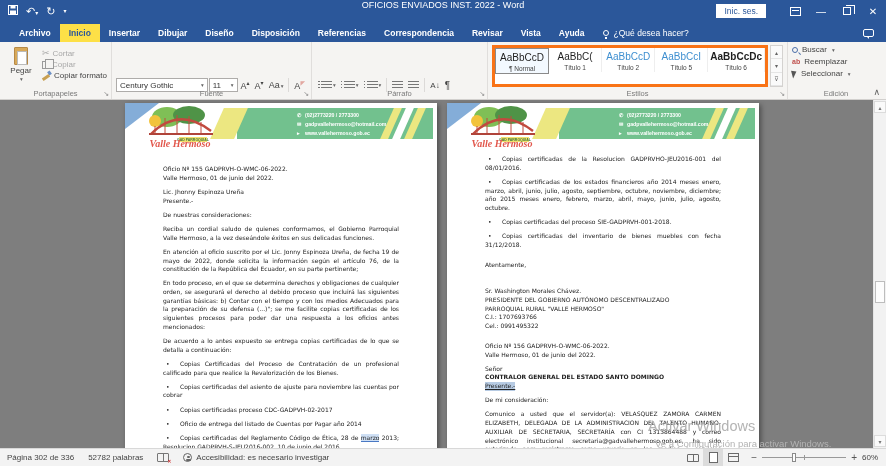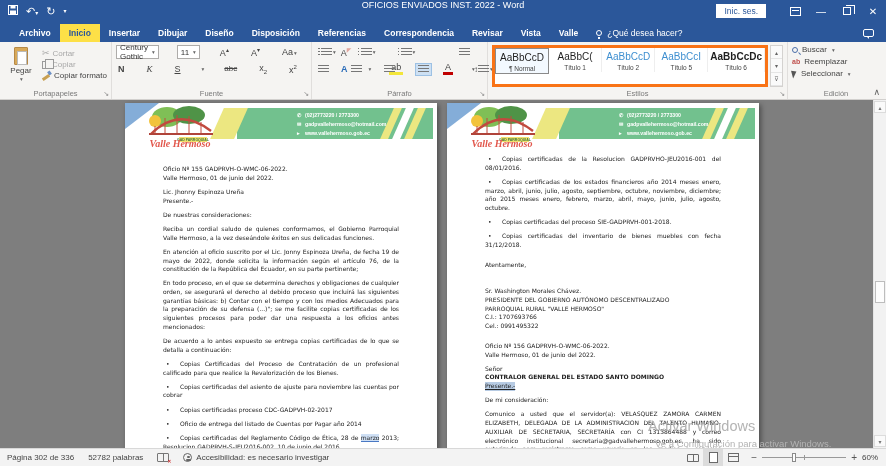--- a/index.html
+++ b/index.html
@@ -48,21 +48,21 @@
   .ic-clipboard::after { content:""; position:absolute; left:2px; top:3px; width:8px; height:12px; background:#fff; border:1px solid #bbb; }
   .ic-scissors { font-size:9px; color:#9a9a9a; }
   .ic-copy { width:7px; height:8px; border:1px solid #9a9a9a; position:relative; }
   .ic-copy::after { content:""; position:absolute; left:2px; top:-3px; width:7px; height:8px; border:1px solid #9a9a9a; background:#f5f4f2; }
   .ic-brush { width:9px; height:9px; position:relative; }
   .ic-brush::before { content:""; position:absolute; left:0; top:5px; width:8px; height:3px; background:#c8a052; transform:rotate(-35deg); }
   .ic-brush::after { content:""; position:absolute; right:0; top:0; width:3px; height:4px; background:#6b8fc4; transform:rotate(-35deg); }
 
   
   .g-font { width:200px; }
-  .frow { display:flex; align-items:center; gap:18px; margin-bottom:3px; }
+  .frow { display:flex; align-items:center; gap:1px; margin-bottom:3px;margin-top:33px; }
   .combo { background:#fff; border:1px solid #aeacaa; font-size:8px; color:#333; padding:1px 3px; display:flex; align-items:center; justify-content:space-between; height:14px; }
   .combo .ca { font-size:5.5px; color:#666; margin-left:4px; }
   .fbtn { font-size:9px; color:#444; padding:0 2px; position:relative; line-height:1; }
   .fbtn small { font-size:6px; vertical-align:super; }
   .sep { width:1px; height:14px; background:#dcdad8; margin:0 2px; }
   .u-line { text-decoration:underline; }
   .s-line { text-decoration:line-through; font-size:8px; }
   .it { font-style:italic; font-family:"Liberation Serif", serif; }
   .bold { font-weight:bold; }
   .eff-a { color:#2b6cb8; font-weight:bold; }
@@ -194,21 +194,21 @@
   <span class="rtab">Archivo</span>
   <span class="rtab active">Inicio</span>
   <span class="rtab">Insertar</span>
   <span class="rtab">Dibujar</span>
   <span class="rtab">Diseño</span>
   <span class="rtab">Disposición</span>
   <span class="rtab">Referencias</span>
   <span class="rtab">Correspondencia</span>
   <span class="rtab">Revisar</span>
   <span class="rtab">Vista</span>
-  <span class="rtab">Valle</span>
+  <span class="rtab">Ayuda</span>
   <span class="tellme">
     <span class="ic-bulb"></span>
     <span>¿Qué desea hacer?</span>
   </span>
   <span class="ic-comment"></span>
 </div>
 
 <div class="ribbon">
 
   <div class="rgroup g-clip">

